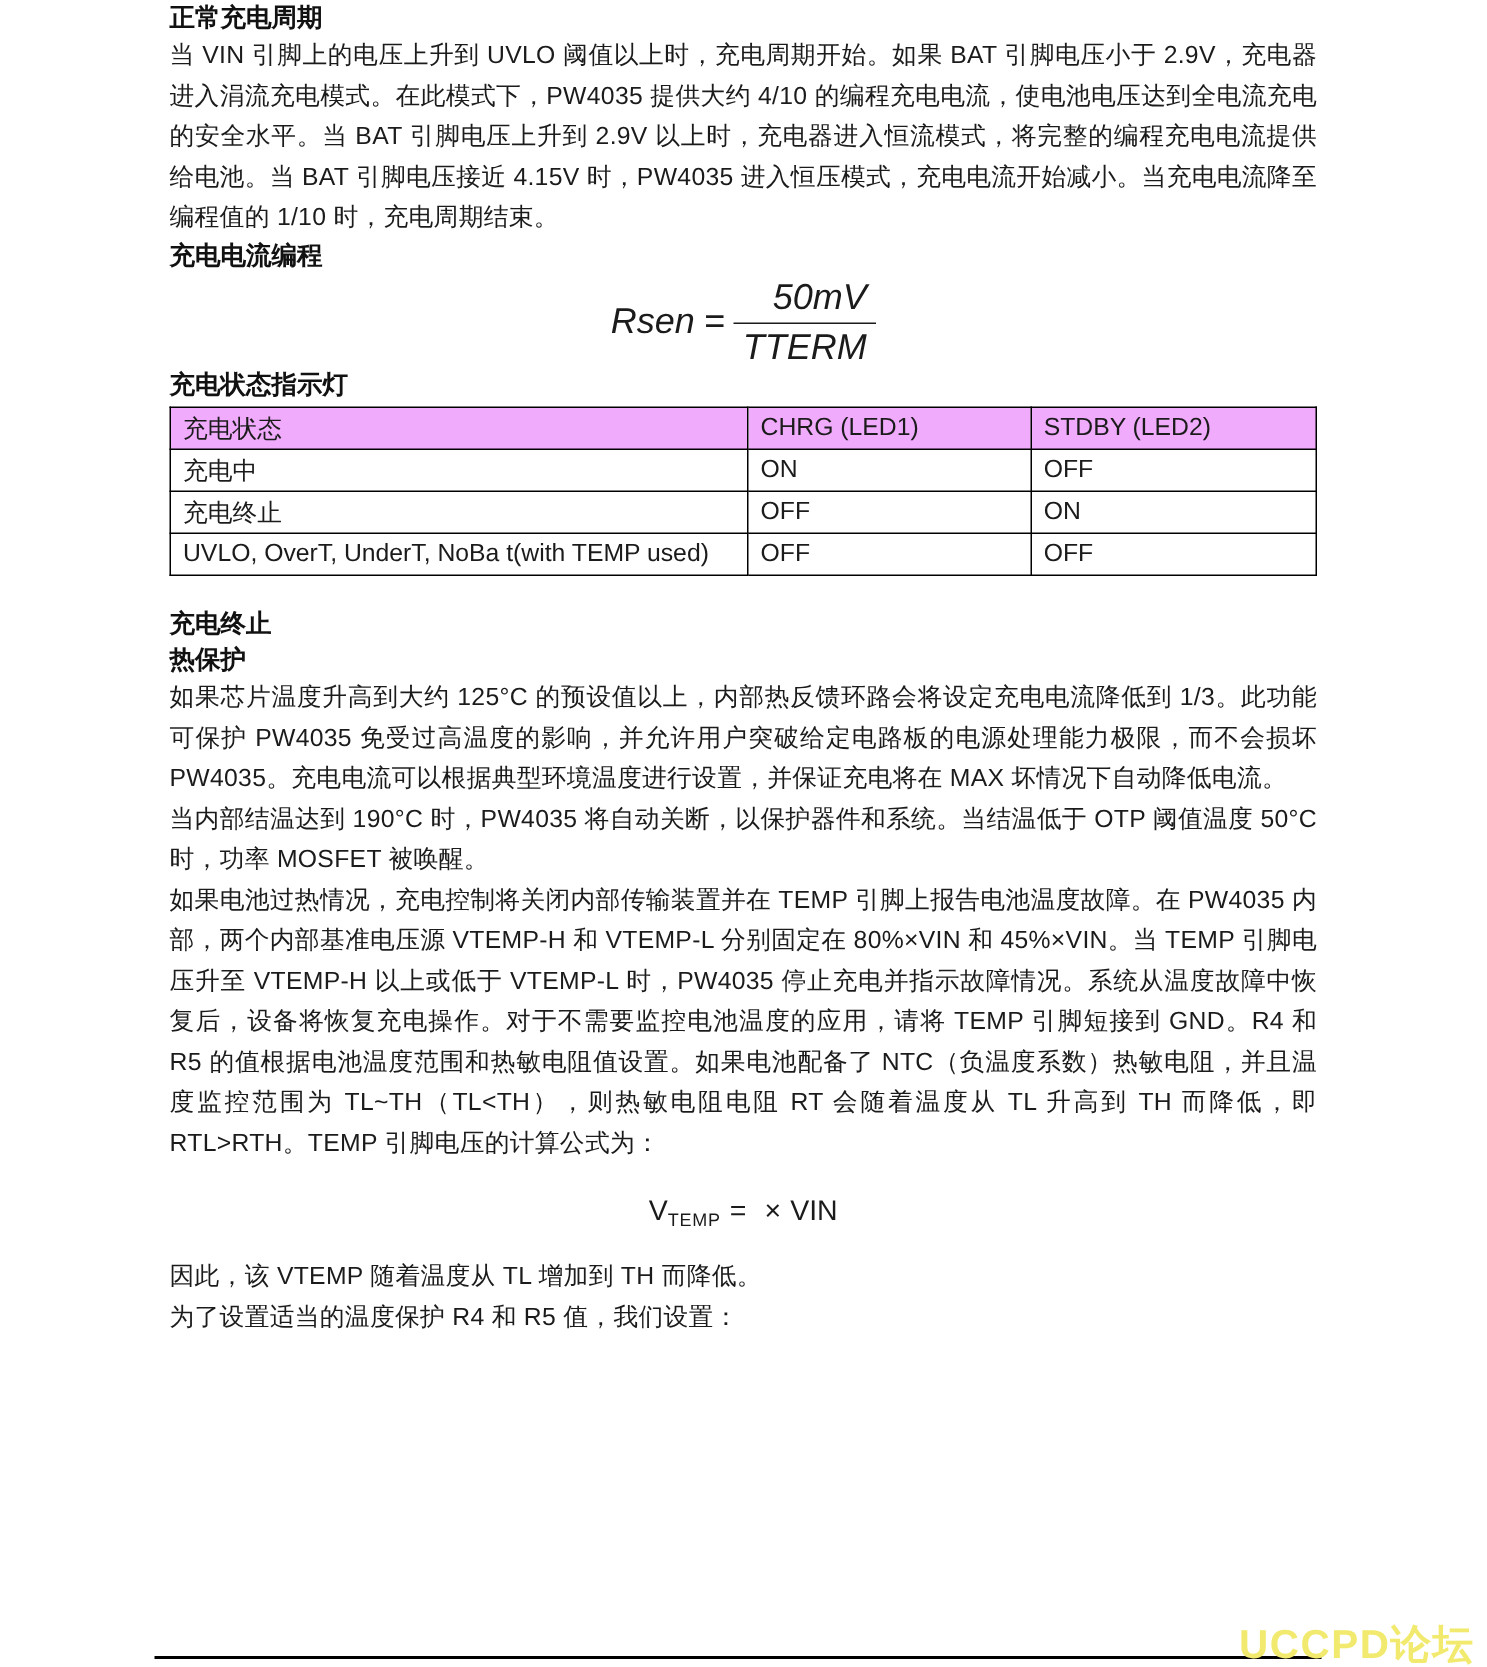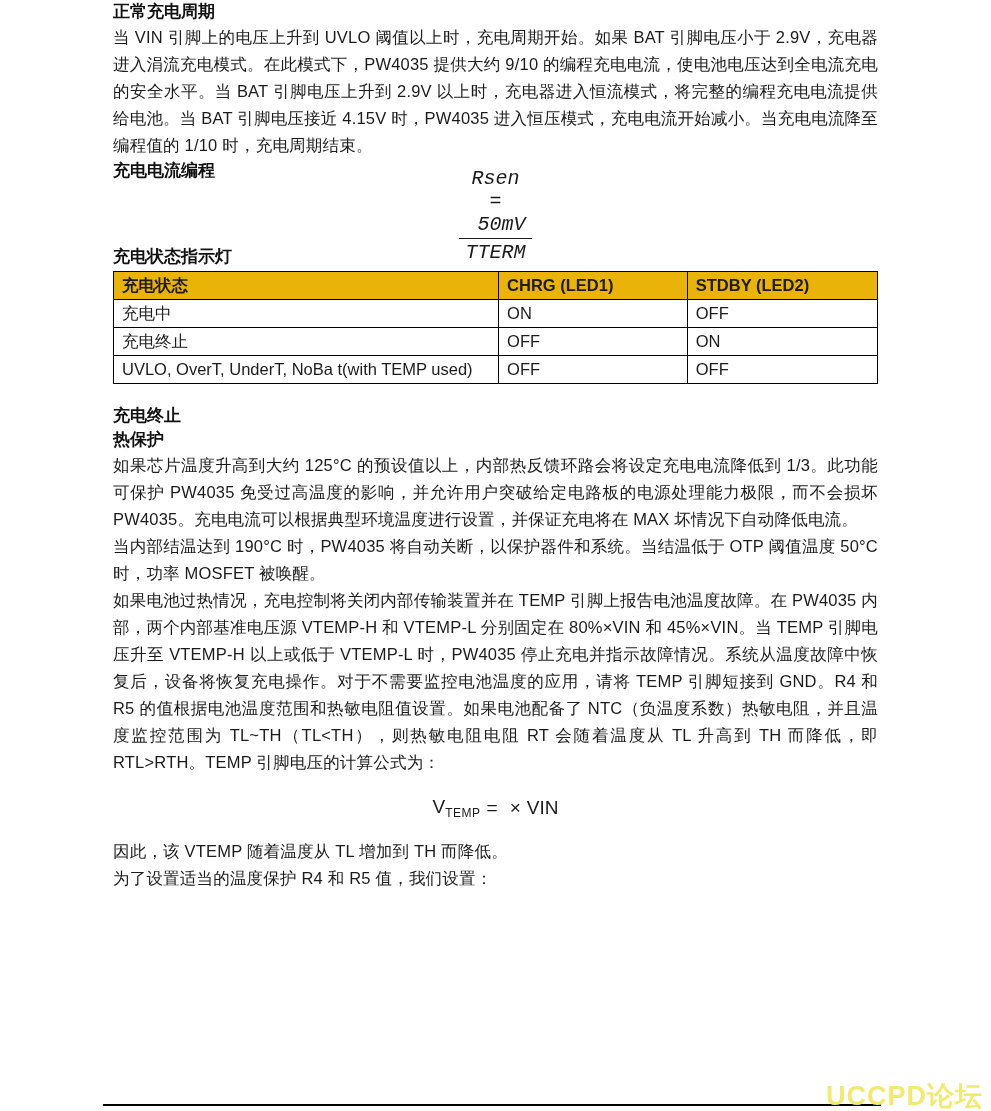--- a/index.html
+++ b/index.html
@@ -32,24 +32,23 @@
   
   .formula-block {
     text-align: center;
     margin: 4px 0 2px 0;
     height: 56px;
     display: flex;
     align-items: center;
     justify-content: center;
   }
   .formula-serif {
-    font-family: Liberation Mono, monospace;
+    font-family: Liberation Sans, sans-serif;
     font-style: italic;
-    font-size: 20px;
-    flex-direction: column;
+    font-size: 24px;
   }
   .formula-sans {
     font-family: "Liberation Sans", "DejaVu Sans", sans-serif;
     font-size: 19px;
   }
   .frac {
     display: inline-block;
     vertical-align: middle;
     text-align: center;
   }
@@ -75,22 +74,22 @@
   table.status-table th, table.status-table td {
     border: 1.7px solid #000;
     padding: 1px 8px;
     height: 25px;
     text-align: left;
     font-weight: normal;
     white-space: nowrap;
     overflow: hidden;
   }
   table.status-table th {
-    background: #eab308;
-    font-weight: bold;
+    background: #f0abfc;
+    font-weight: normal;
   }
   .col-status { width: 50.4%; }
   .col-chrg  { width: 24.7%; }
   .col-stdby { width: 24.9%; }
   .gap-after-table { height: 20px; }
   
   .bottom-rule {
     position: absolute;
     left: 103px; top: 1104px;
     width: 778px; height: 0;
@@ -105,21 +104,21 @@
     letter-spacing: 1px;
     white-space: nowrap;
   }
 </style>
 </head>
 <body>
 
 <div class="page">
 
   <div class="sec-heading">正常充电周期</div>
-  <p class="body-text">当 VIN 引脚上的电压上升到 UVLO 阈值以上时，充电周期开始。如果 BAT 引脚电压小于 2.9V，充电器进入涓流充电模式。在此模式下，PW4035 提供大约 9/10 的编程充电电流，使电池电压达到全电流充电的安全水平。当 BAT 引脚电压上升到 2.9V 以上时，充电器进入恒流模式，将完整的编程充电电流提供给电池。当 BAT 引脚电压接近 4.15V 时，PW4035 进入恒压模式，充电电流开始减小。当充电电流降至编程值的 1/10 时，充电周期结束。</p>
+  <p class="body-text">当 VIN 引脚上的电压上升到 UVLO 阈值以上时，充电周期开始。如果 BAT 引脚电压小于 2.9V，充电器进入涓流充电模式。在此模式下，PW4035 提供大约 4/10 的编程充电电流，使电池电压达到全电流充电的安全水平。当 BAT 引脚电压上升到 2.9V 以上时，充电器进入恒流模式，将完整的编程充电电流提供给电池。当 BAT 引脚电压接近 4.15V 时，PW4035 进入恒压模式，充电电流开始减小。当充电电流降至编程值的 1/10 时，充电周期结束。</p>
 
   <div class="sec-heading">充电电流编程</div>
 
   <div class="formula-block formula-serif">
     <span>Rsen</span>
     <span class="eq-gap">=</span>
     <span class="frac">
       <span class="num">50mV</span>
       <span class="den">TTERM</span>
     </span>

